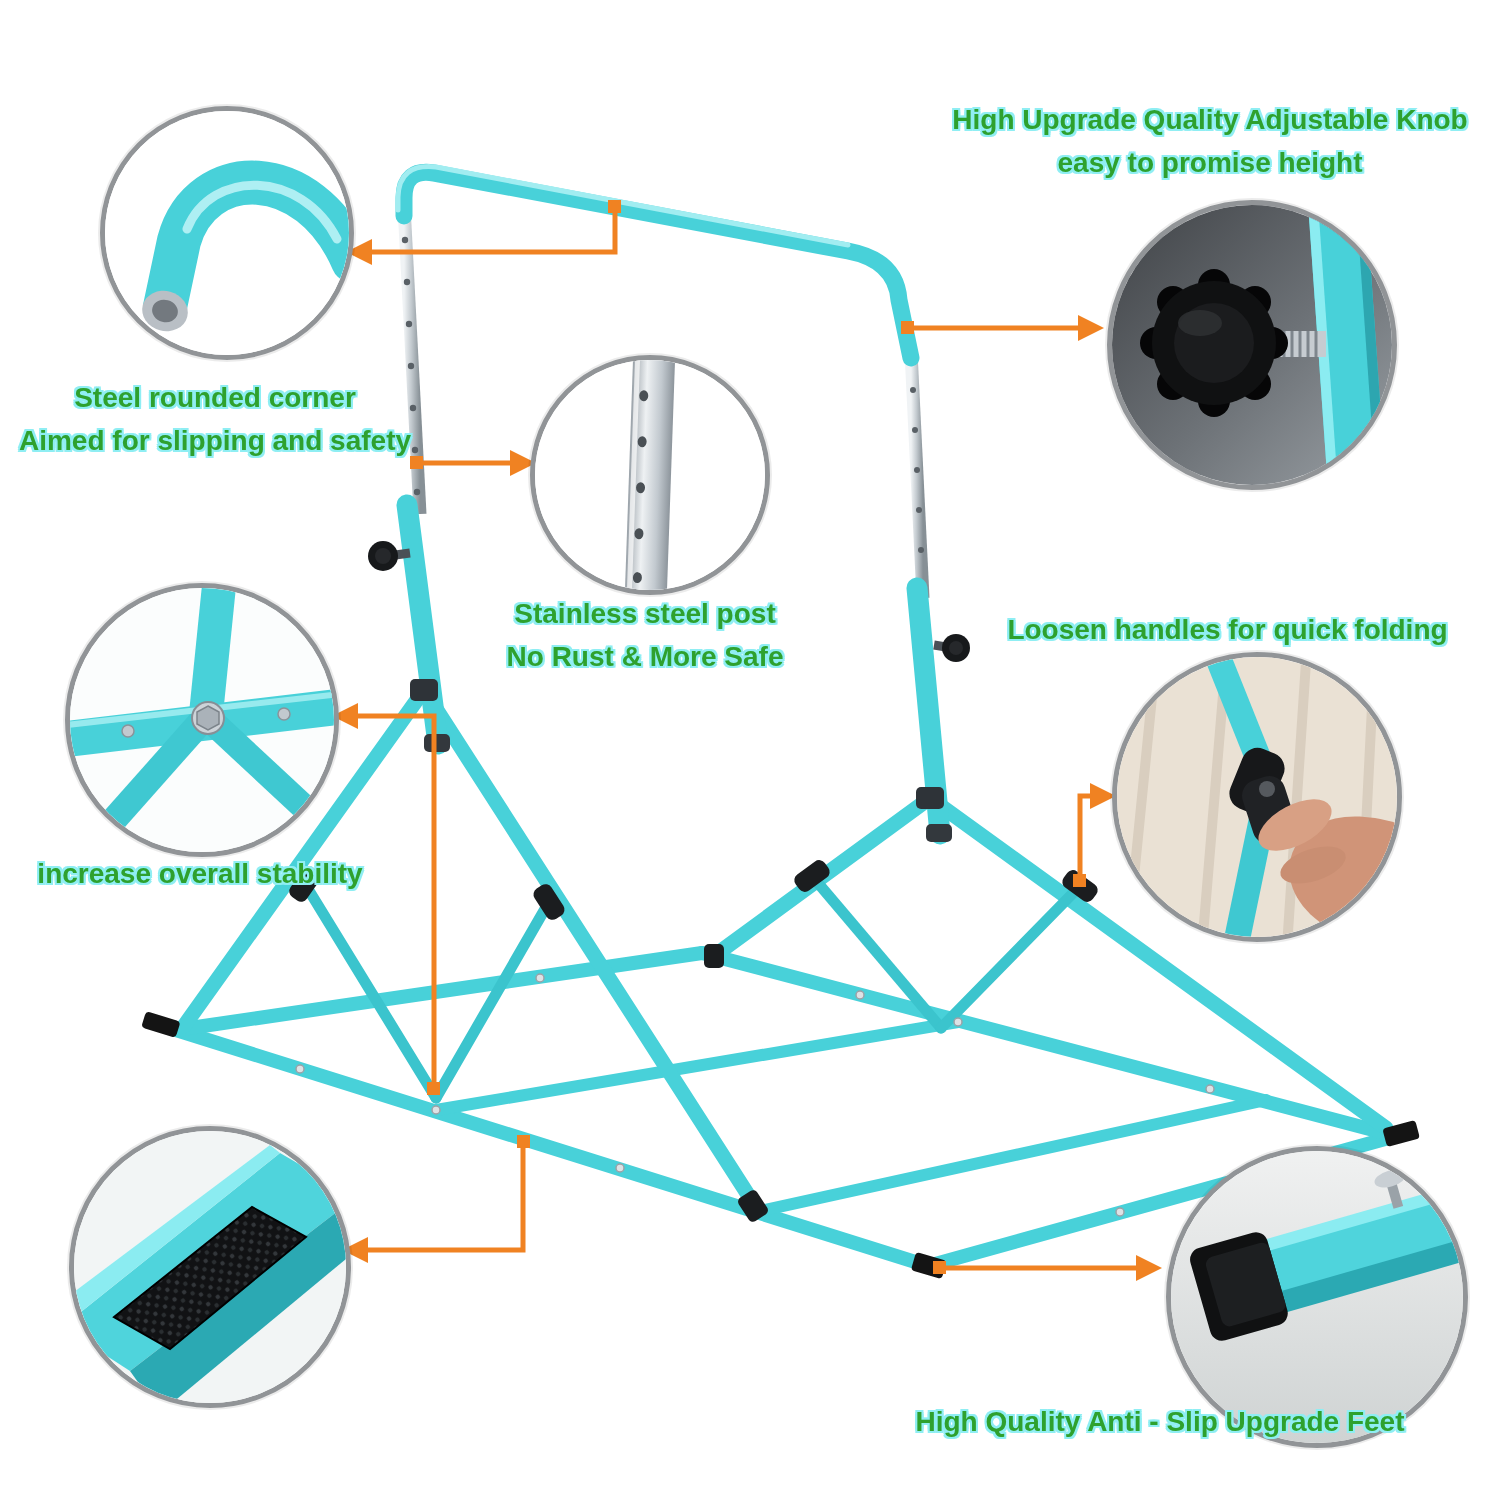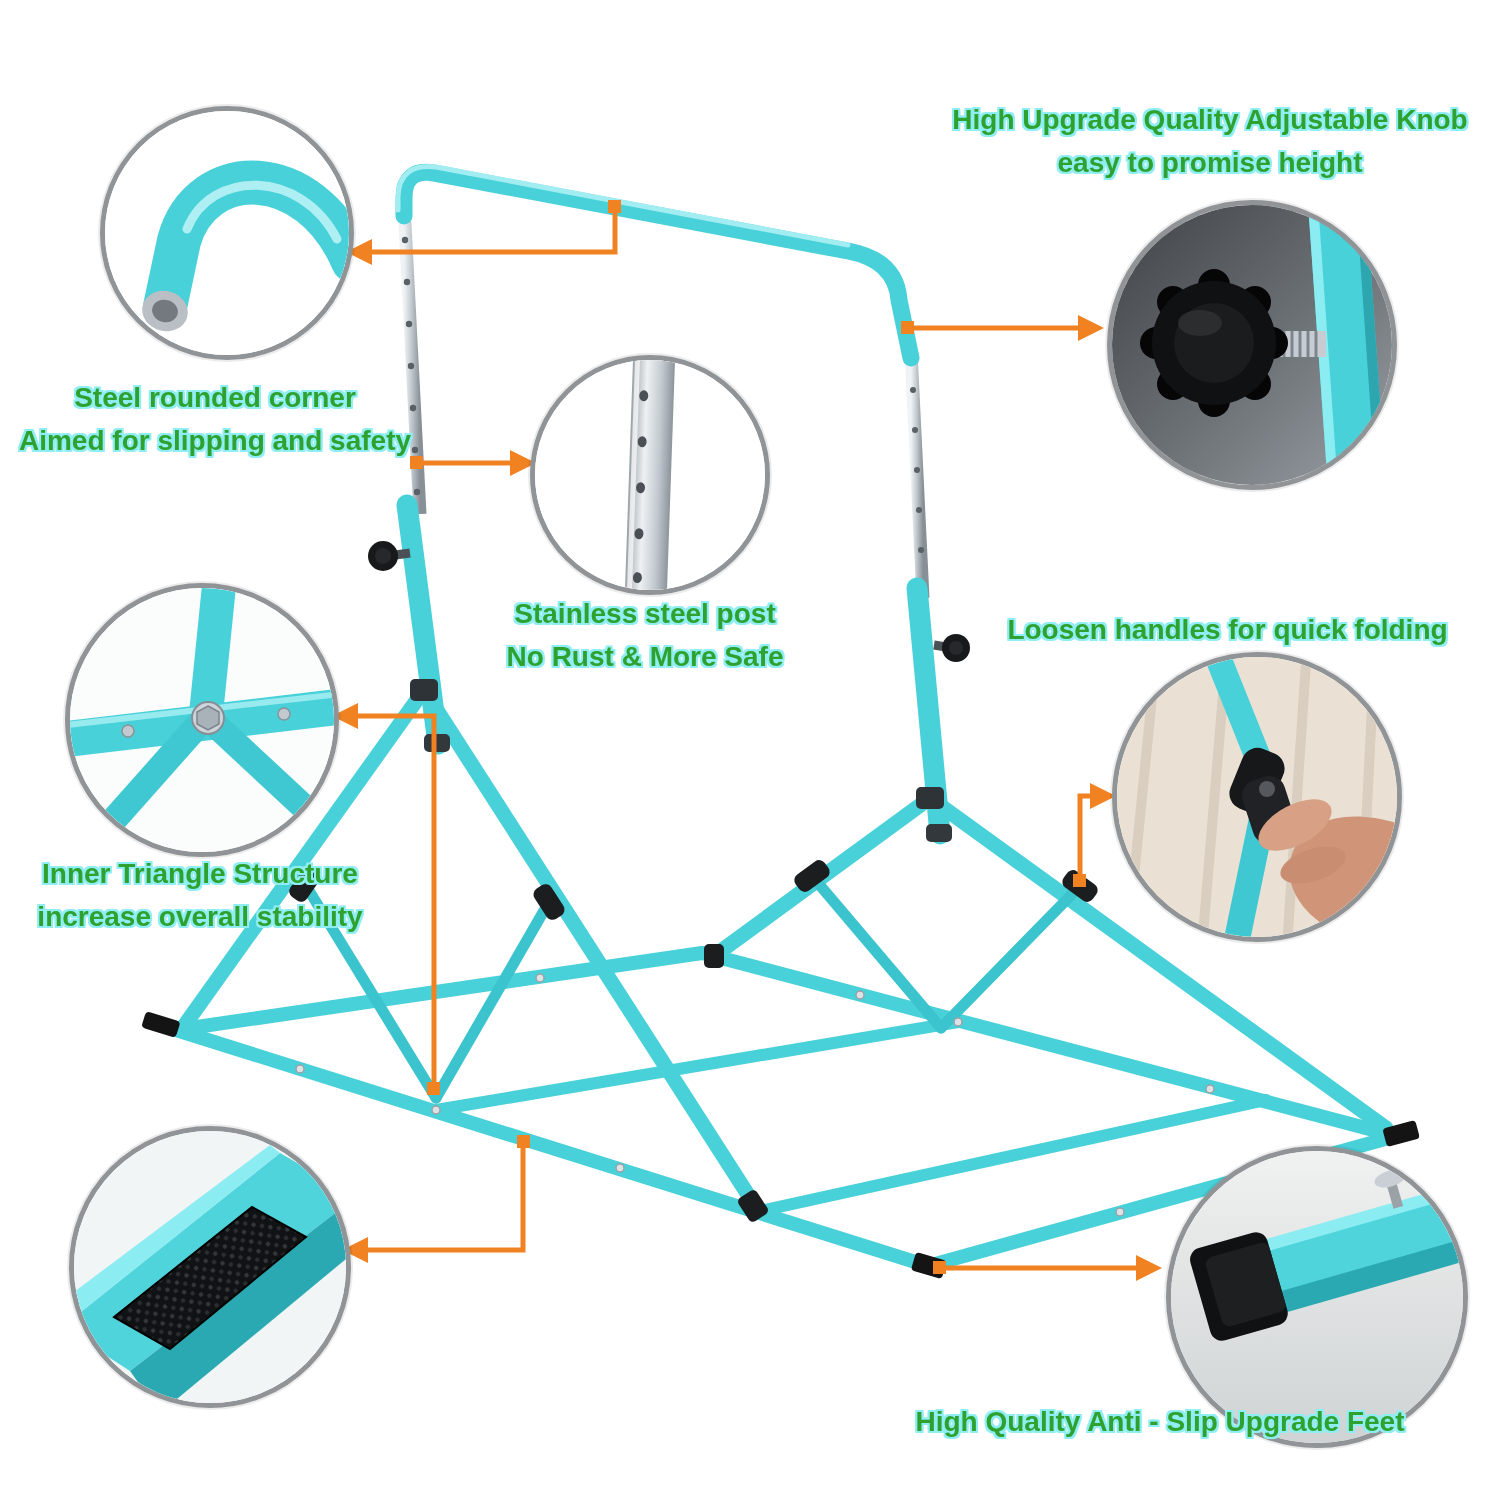--- a/index.html
+++ b/index.html
@@ -309,21 +309,20 @@
   <div class="label" style="left:955px;top:608px;width:545px;">
     <div>Loosen handles for quick folding</div>
   </div>
 
   <div class="label" style="left:435px;top:592px;width:420px;">
     <div>Stainless steel post</div>
     <div>No Rust &amp; More Safe</div>
   </div>
 
   <div class="label" style="left:0px;top:852px;width:400px;">
-    <div>Inner Triangle Structure</div>
     <div>increase overall stability</div>
   </div>
 
 
   <div class="label" style="left:855px;top:1400px;width:610px;">
     <div>High Quality Anti - Slip Upgrade Feet</div>
   </div>
 
 </div>
 

